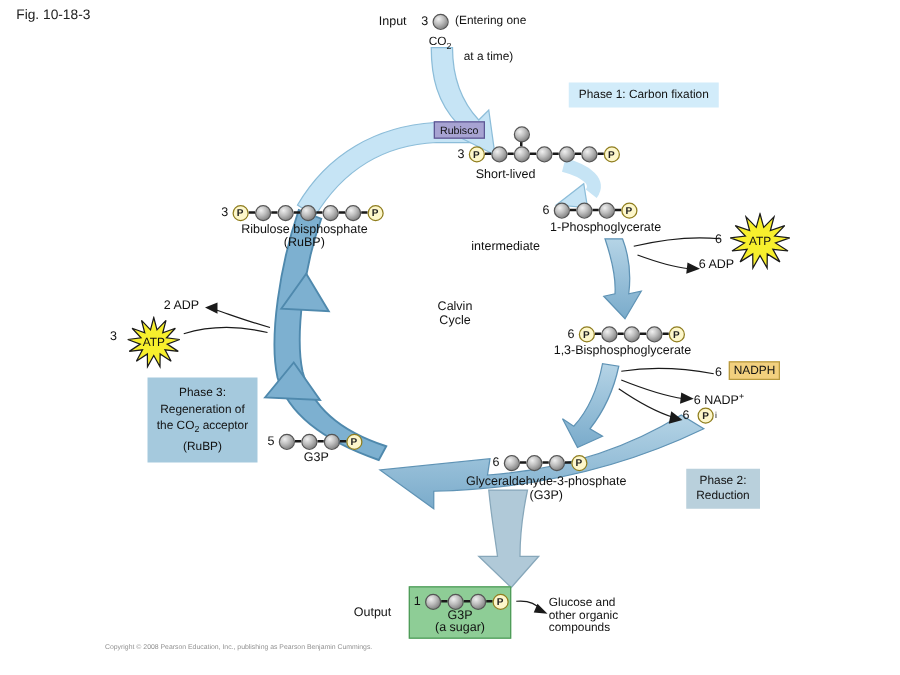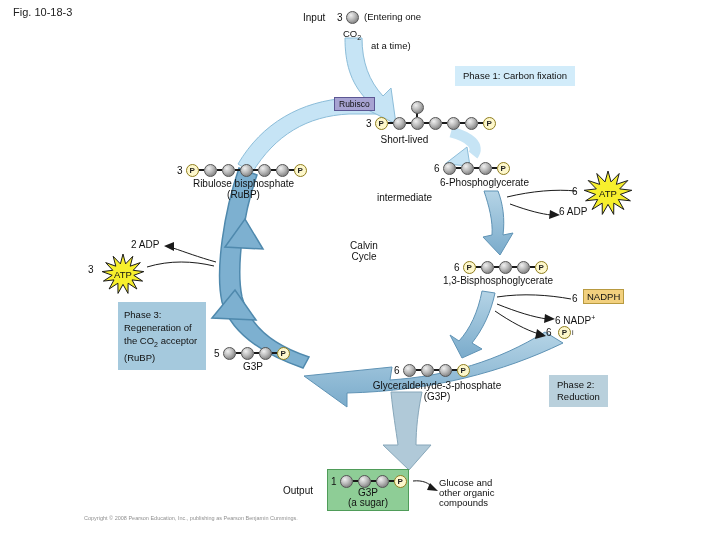--- a/index.html
+++ b/index.html
@@ -37,28 +37,28 @@
   .branch { position:absolute; top:-16px; }
   .branch-conn { position:absolute; top:-4px; width:1.5px; height:4px; background:#1a1a1a; }
 
   .txt { position:absolute; font-size:9.5px; white-space:nowrap; line-height:11px; }
   .mlabel { position:absolute; font-size:10px; line-height:10.5px; text-align:center; }
   .cnum { position:absolute; font-size:10px; line-height:11px; }
 
   .figlabel { position:absolute; font-size:11px; color:#222; }
   .copyright { position:absolute; font-size:5.5px; color:#909090; letter-spacing:0; }
 
-  .phasebox { position:absolute; font-size:9.5px; line-height:12px; padding:4px 8px; }
+  .phasebox { position:absolute; font-size:9.5px; line-height:12px; padding:4px 8px;text-align:center; }
   .phase1 { background:var(--c-phase1_bg,#d2ecfa); }
   .phase2 { background:var(--c-phase2_bg,#b9d0dc); }
   .phase3 { background:var(--c-phase3_bg,#a5c9dd); line-height:13px; padding:6px 6px; width:76px; }
 
   .rubisco {
     position:absolute; font-size:8.5px; padding:1px 4px;
-    background:var(--c-rubisco_bg,#a7a3d2); border:1px solid var(--c-rubisco_border,#5c5794);
+    background:var(--c-rubisco_bg,#a7a3d2); border:1px solid var(--c-rubisco_border,#5c5794);margin-left:13px;
   }
   .nadphbox {
     position:absolute; font-size:9.5px; padding:1px 3px;
     background:var(--c-nadph_bg,#f2d07e); border:1px solid var(--c-nadph_border,#b89a40);
   }
   .greenbox {
     position:absolute; left:327px; top:469px; width:82px; height:42px; box-sizing:border-box;
     background:var(--c-output_bg,#8ecd96); border:1px solid var(--c-output_border,#4f9c59);
   }
   .star-wrap { position:absolute; }
@@ -179,21 +179,21 @@
       <span class="chain">
         <span class="sphere"></span>
         <span class="conn"></span>
         <span class="sphere"></span>
         <span class="conn"></span>
         <span class="sphere"></span>
         <span class="conn"></span>
         <span class="pcircle">P</span>
       </span>
     </div>
-  <div class="mlabel" style="left:412px; top:178px; width:145px;">6-Phosphoglycerate</div>
+  <div class="mlabel" style="left:412px; top:178px; width:145px;">1-Phosphoglycerate</div>
 
   <div class="cnum" style="left:572px; top:186px;">6</div>
   <div class="star-wrap" style="left:583px; top:170px; width:50px; height:46px;">
     <svg class="star" width="50" height="46">
         <polygon points="25.0,1.0 28.0,11.9 36.2,3.5 33.3,14.4 44.8,10.5 36.7,18.9 48.8,20.3 37.4,24.4 47.4,30.8 35.3,29.5 40.9,39.5 30.8,33.1 30.7,44.4 25.0,34.4 19.3,44.4 19.2,33.1 9.1,39.5 14.7,29.5 2.6,30.8 12.6,24.4 1.2,20.3 13.3,18.9 5.2,10.5 16.7,14.4 13.8,3.5 22.0,11.9" fill="#f7ef2d" stroke="#1a1a1a" stroke-width="1"></polygon>
       </svg>
     <span class="star-label">ATP</span>
   </div>
   <div class="cnum" style="left:559px; top:206px;">6 ADP</div>
 

